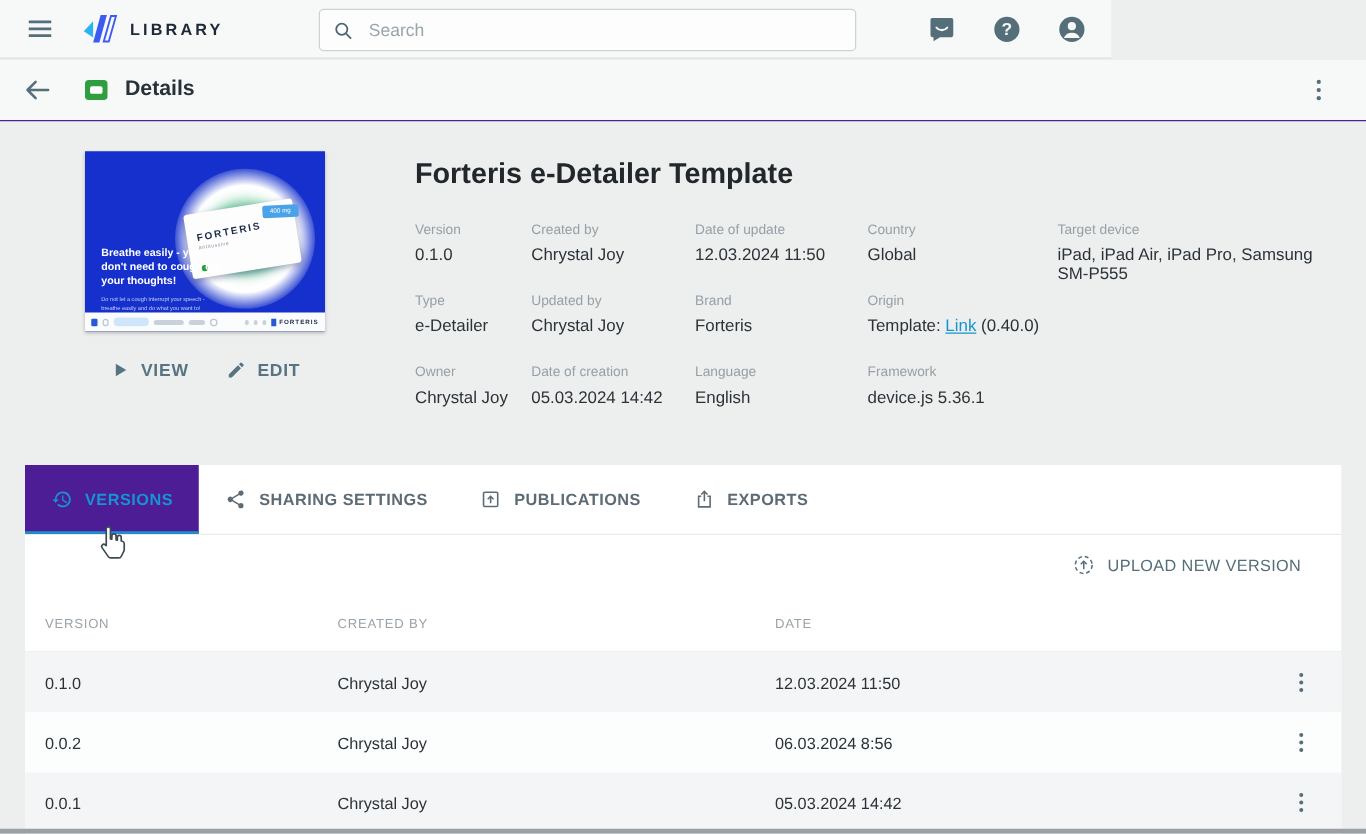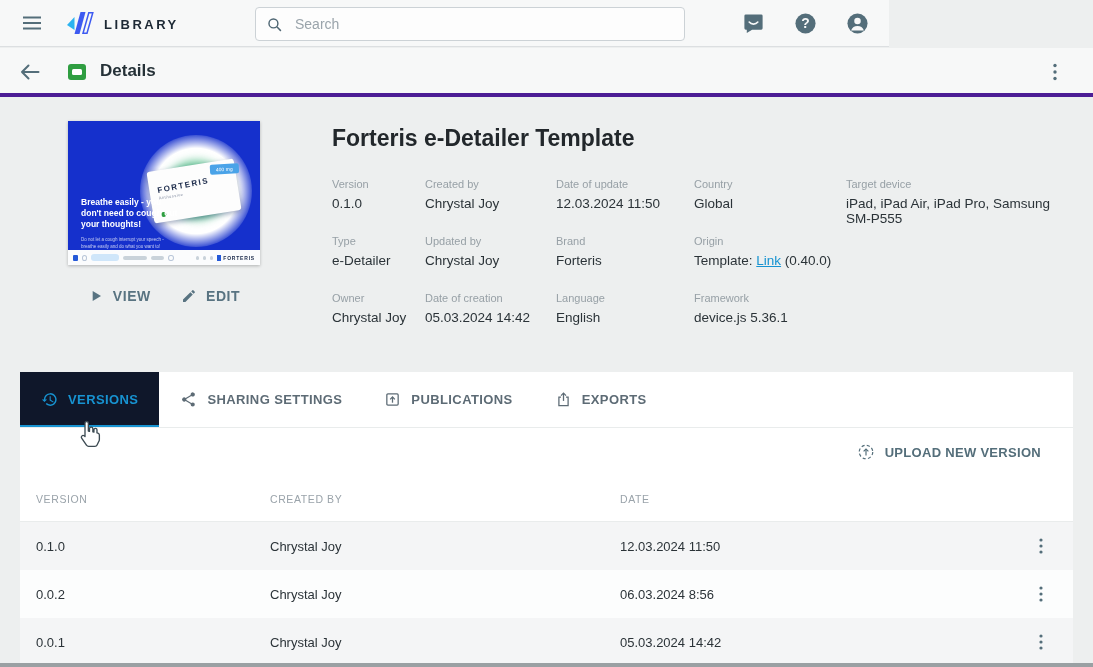--- a/index.html
+++ b/index.html
@@ -32,21 +32,21 @@
   .search-box input {
     border:none; outline:none; background:transparent; margin-left:12px;
     font-family:"Liberation Sans", sans-serif; font-size:14px; color:#37474f; width:100%;
   }
   .search-box input::placeholder { color:#9aa4ab; }
   .topbar-right { position:absolute; right:20px; top:0; height:47px; display:flex; align-items:center; gap:29px; }
   .topbar-right .tb-icon { width:23px; height:23px; color:#546e7a; cursor:pointer; }
   
   .detailsbar {
     position:absolute; top:48px; left:0; width:1093px; height:49px;
-    background:#f7f8f8; border-bottom:4px solid #4c1d95;
+    background:#f7f8f8; border-bottom:1px solid #4c1d95;
   }
   .back-btn { position:absolute; left:18px; top:12px; width:24px; height:24px; color:#546e7a; cursor:pointer; }
   .green-chip {
     position:absolute; left:68px; top:16px; width:18px; height:16px;
     background:#2f9e41; border-radius:3px; display:flex; align-items:center; justify-content:center;
   }
   .green-chip i { display:block; width:10px; height:6px; background:#fff; border-radius:1.5px; }
   .details-title { position:absolute; left:100px; top:13px; font-size:17px; font-weight:700; color:#263238; }
   .bar-kebab { position:absolute; right:26px; top:12px; width:24px; height:24px; color:#546e7a; cursor:pointer; }
   
@@ -107,23 +107,23 @@
   .card {
     position:absolute; left:20px; top:372px; width:1053px; height:295px;
     background:#ffffff;
   }
   .tabbar { height:56px; display:flex; border-bottom:1px solid #e9ecec; }
   .tab {
     display:flex; align-items:center; gap:10px; padding:0 21px;
     font-size:13px; font-weight:700; letter-spacing:.4px; color:#5d6b75; cursor:pointer; white-space:nowrap;
   }
   .tab svg { width:17px; height:17px; flex:0 0 auto; }
-  .tab.active { color:#1793d1; background:#0f172a; box-shadow:inset 0 -2px 0 #1793d1; }
+  .tab.active { color:#1793d1; background:#4c1d95; box-shadow:inset 0 -2px 0 #1793d1; }
   .toolbar { height:48px; display:flex; align-items:center; justify-content:flex-end; padding-right:32px; }
-  .upload-btn { display:flex; align-items:center; gap:10px; color:#546e7a; font-size:13px; font-weight:700; letter-spacing:.3px; cursor:pointer; }
+  .upload-btn { display:flex; align-items:center; gap:10px; color:#546e7a; font-size:13px; font-weight:400; letter-spacing:.3px; cursor:pointer; }
   .upload-btn svg { width:18px; height:18px; }
   .vrow { display:grid; grid-template-columns:234px 350px 1fr 40px; align-items:center; padding-left:16px; padding-right:12px; }
   .thead { height:46px; border-bottom:1px solid #e9ecec; }
   .thead span { font-size:10.5px; letter-spacing:.6px; color:#9aa3aa; }
   .trow { height:48px; font-size:13px; color:#2b3338; }
   .trow:nth-child(odd) { background:#f4f5f6; }
   .trow:nth-child(even) { background:#fcfdfd; }
   .row-kebab { width:24px; height:24px; color:#546e7a; cursor:pointer; justify-self:center; }
   .kebab-svg { width:100%; height:100%; }
   

